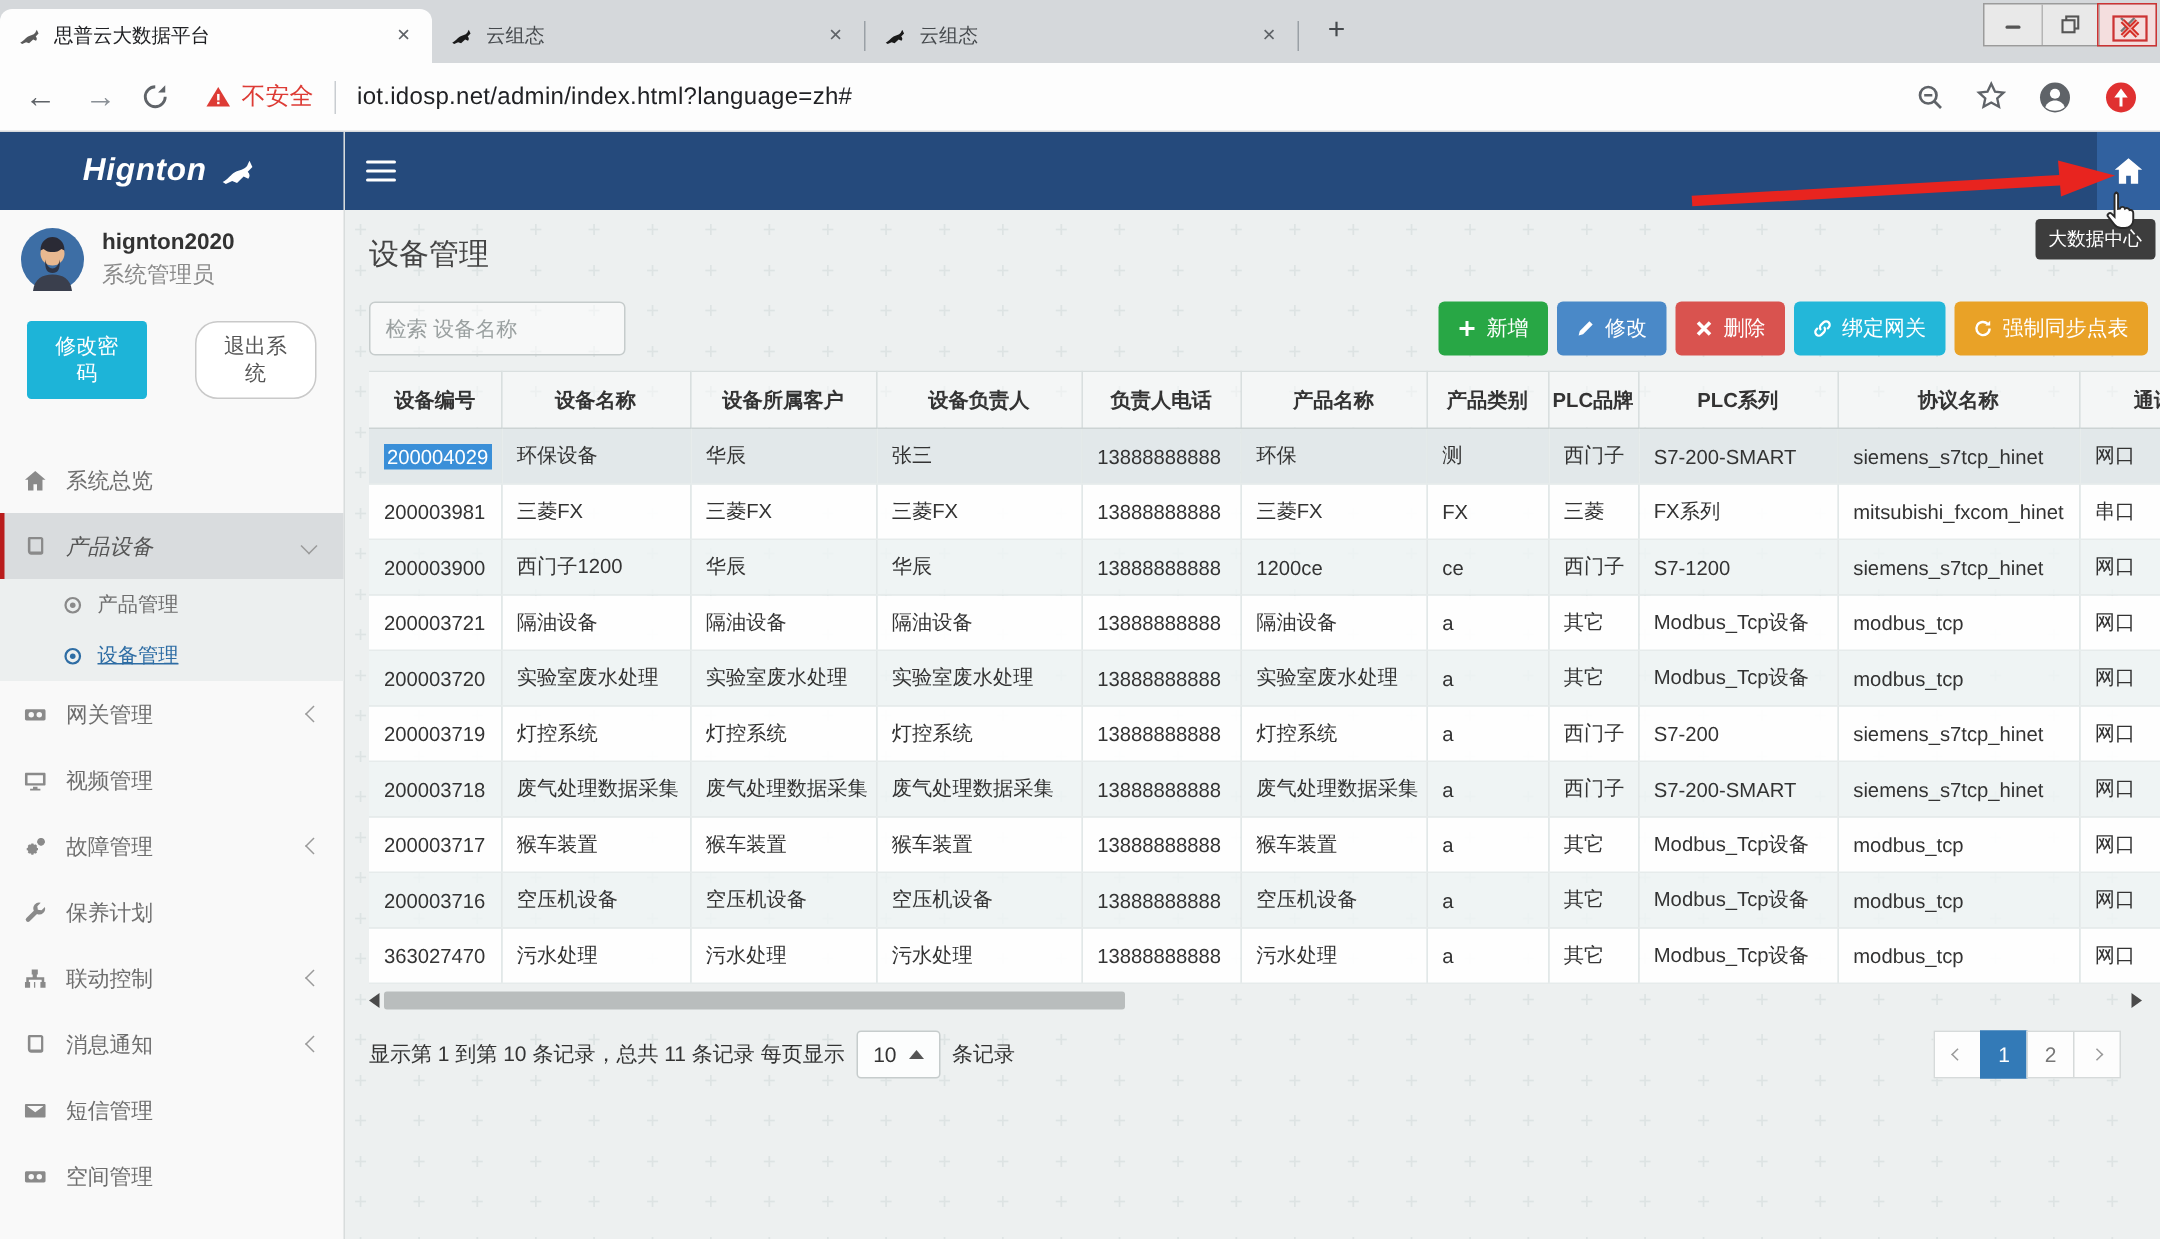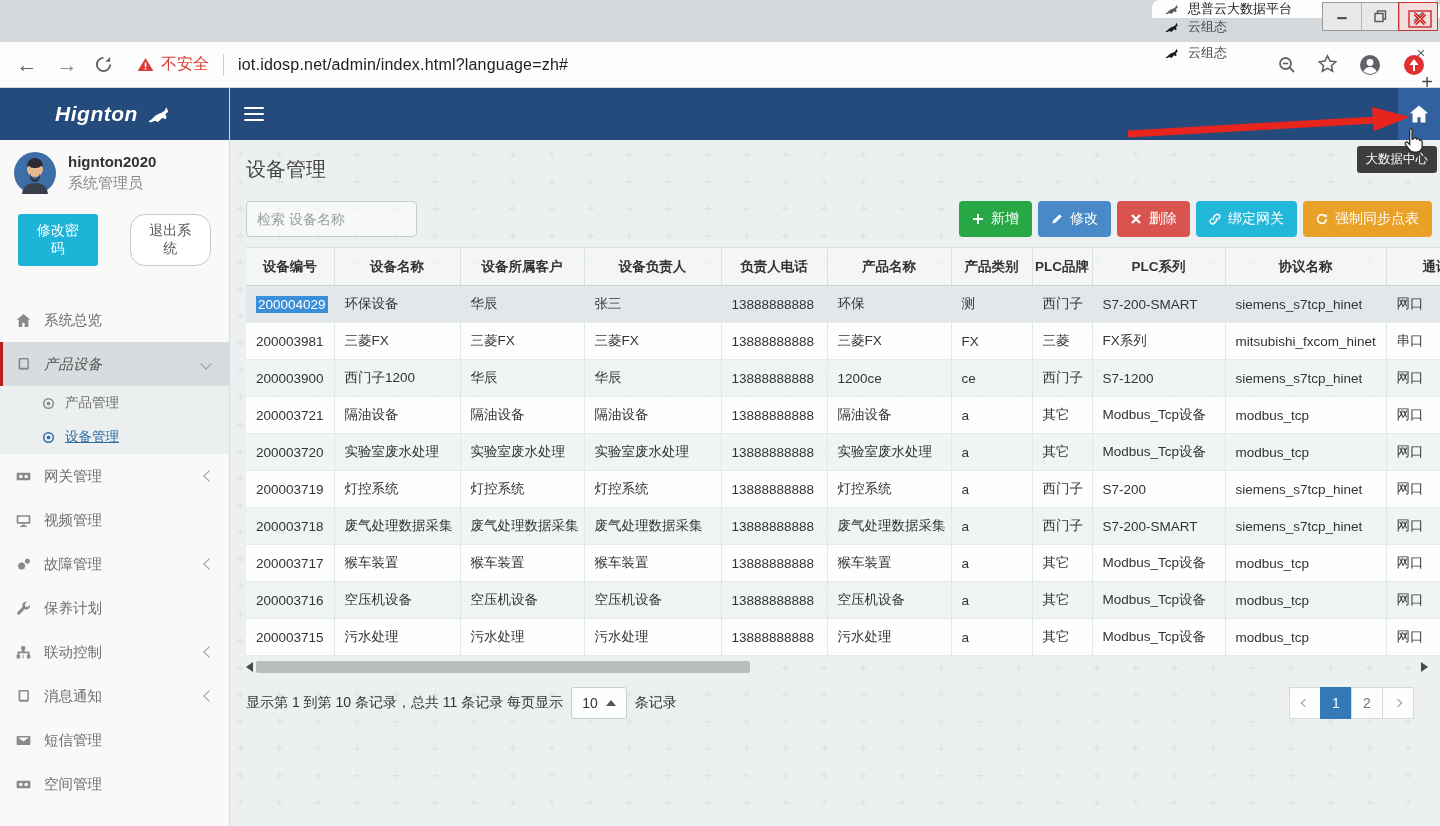--- a/index.html
+++ b/index.html
@@ -1,20 +1,20 @@
 <!DOCTYPE html>
 <html><head>
 <meta charset="utf-8">
 <style>
   * { margin:0; padding:0; box-sizing:border-box; }
   html,body { width:1440px; height:826px; overflow:hidden; font-family:"Liberation Sans","DejaVu Sans",sans-serif; }
   .screen { position:relative; width:1440px; height:826px; background:#fff; overflow:hidden; }
 
   
-  .tabbar { position:relative; height:42px; background:#d5d8db; display:flex; align-items:flex-end;flex-direction:column; }
+  .tabbar { position:relative; height:42px; background:#d5d8db; display:flex; align-items:flex-end; }
   .tab { position:relative; display:flex; align-items:center; gap:8px; width:288px; height:36px; padding:0 10px 0 12px; font-size:13px; color:#45494d; }
   .tab.active { background:#fdfdfd; border-radius:8px 8px 0 0; color:#202124; }
   .tab .tab-title { flex:1; white-space:nowrap; overflow:hidden; text-overflow:ellipsis; }
   .tab .tab-close { font-size:15px; color:#5f6368; width:18px; height:18px; line-height:17px; text-align:center; border-radius:50%; }
   .tab-divider { width:1px; height:20px; background:#9aa0a6; margin-bottom:8px; }
   .favicon { width:16px; height:16px; flex:0 0 16px; }
   .newtab-btn { font-size:20px; color:#45494d; margin:0 0 8px 12px; width:26px; height:26px; text-align:center; line-height:24px; }
   .win-controls { position:absolute; right:2px; top:2px; display:flex; border:1px solid #9b9b9b; background:#e9e9e9; }
   .win-btn { width:38px; height:27px; display:flex; align-items:center; justify-content:center; border-left:1px solid #b5b5b5; }
   .win-btn:first-child { border-left:none; }
@@ -540,21 +540,21 @@
                     <td>空压机设备</td>
                     <td>13888888888</td>
                     <td>空压机设备</td>
                     <td>a</td>
                     <td>其它</td>
                     <td>Modbus_Tcp设备</td>
                     <td>modbus_tcp</td>
                     <td>网口</td>
                   </tr>
                   <tr>
-                    <td>200003715</td>
+                    <td>363027470</td>
                     <td>污水处理</td>
                     <td>污水处理</td>
                     <td>污水处理</td>
                     <td>13888888888</td>
                     <td>污水处理</td>
                     <td>a</td>
                     <td>其它</td>
                     <td>Modbus_Tcp设备</td>
                     <td>modbus_tcp</td>
                     <td>网口</td>

